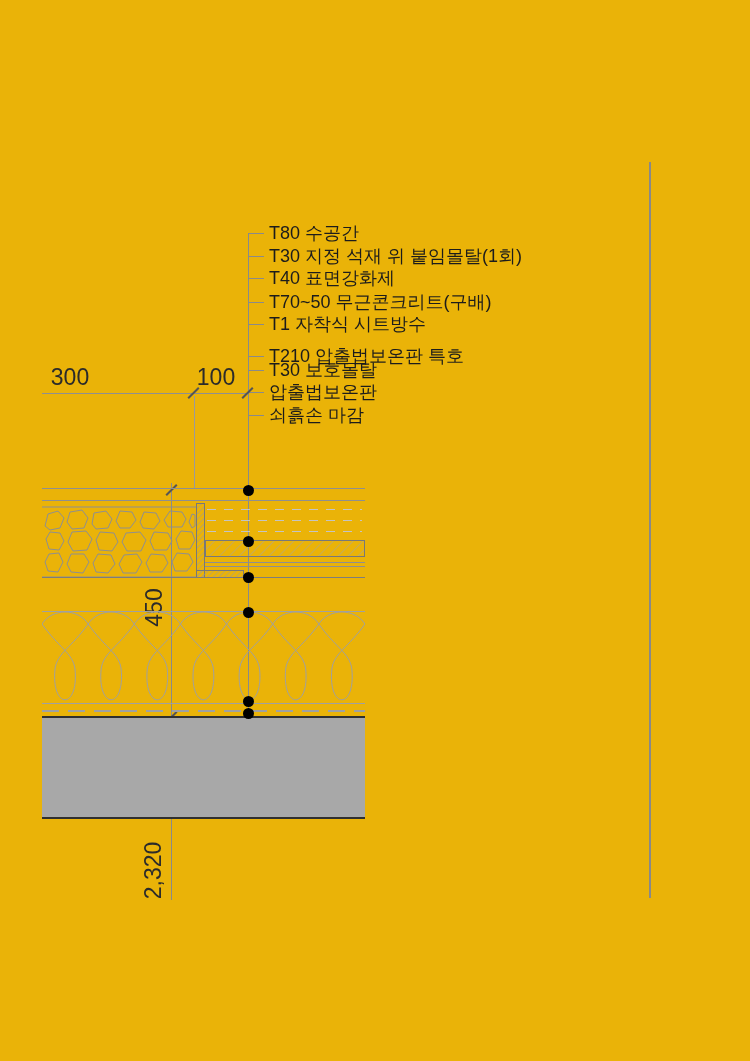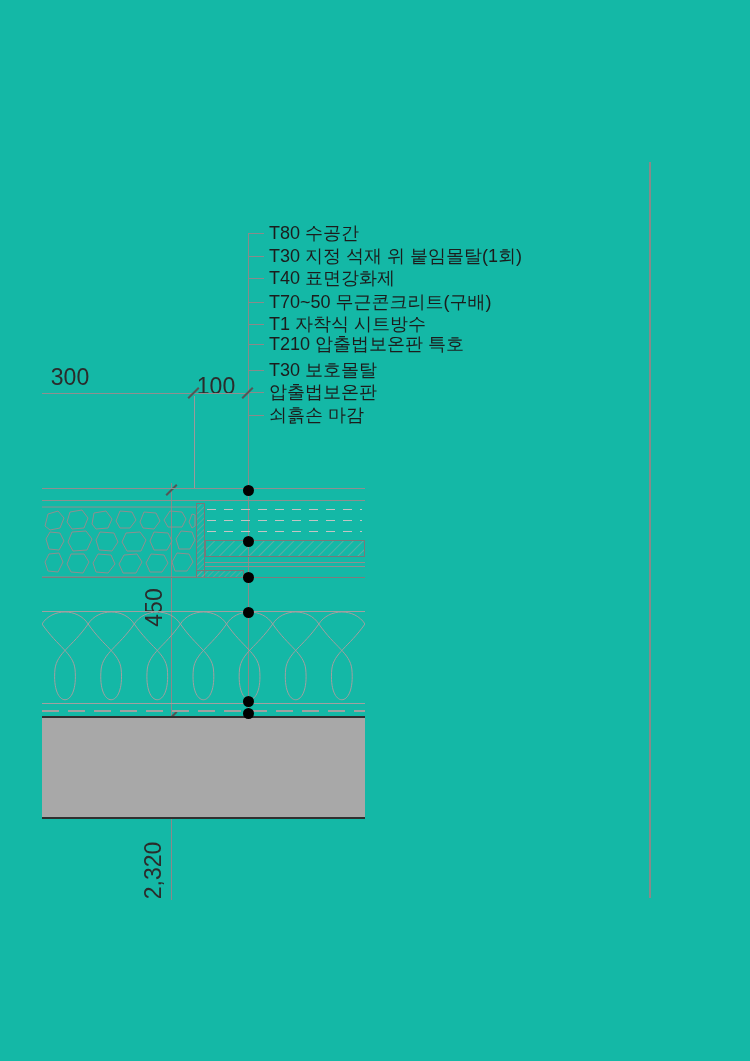--- a/index.html
+++ b/index.html
@@ -1,17 +1,17 @@
 <!DOCTYPE html>
 <html><head>
 <meta charset="utf-8">
 <style>
   html,body{margin:0;padding:0;background:#ffffff;}
   #canvas{
-    position:relative;width:750px;height:1061px;background:#14b8a6;overflow:hidden;
+    position:relative;width:750px;height:1061px;background:#eab308;overflow:hidden;
     font-family:"Liberation Sans", sans-serif;color:#1f1f1f;
   }
   .abs{position:absolute;}
   .hline{position:absolute;height:1px;background:#8f8f8f;}
   .vline{position:absolute;width:1px;background:#8f8f8f;}
   .tick{position:absolute;width:15px;height:2px;background:#555555;transform:rotate(-45deg);}
   .dot{position:absolute;width:11px;height:11px;border-radius:50%;background:#000000;}
   .callout-row{position:absolute;left:248px;height:24px;display:flex;align-items:center;}
   .stub{width:16px;height:0;border-top:1px solid #8a8a8a;flex:0 0 auto;}
   .callout-label{margin-left:5px;font-size:18px;line-height:1;white-space:nowrap;color:#1c1c1c;}
@@ -42,41 +42,41 @@
     <span class="callout-label">T40 표면강화제</span>
   </div>
   <div class="callout-row" style="top:290px;">
     <span class="stub"></span>
     <span class="callout-label">T70~50 무근콘크리트(구배)</span>
   </div>
   <div class="callout-row" style="top:312px;">
     <span class="stub"></span>
     <span class="callout-label">T1 자착식 시트방수</span>
   </div>
-  <div class="callout-row" style="top:332px;text-align:right;">
+  <div class="callout-row" style="top:344px;text-align:right;">
     <span class="stub"></span>
     <span class="callout-label">T210 압출법보온판 특호</span>
   </div>
   <div class="callout-row" style="top:358px;justify-content:center;">
     <span class="stub"></span>
     <span class="callout-label">T30 보호몰탈</span>
   </div>
   <div class="callout-row" style="top:380px;">
     <span class="stub"></span>
     <span class="callout-label">압출법보온판</span>
   </div>
   <div class="callout-row" style="top:403px;">
     <span class="stub"></span>
     <span class="callout-label">쇠흙손 마감</span>
   </div>
 
   <div class="vline" style="left:248px;top:234px;height:479px;background:#8a8a8a;"></div>
 
   <div class="dim-text" style="left:40px;top:366px;width:60px;">300</div>
-  <div class="dim-text" style="left:186px;top:366px;width:60px;margin-top:9px;">100</div>
+  <div class="dim-text" style="left:186px;top:366px;width:60px;">100</div>
   <div class="hline" style="left:42px;top:393px;width:206px;"></div>
   <div class="tick" style="left:186px;top:392px;"></div>
   <div class="tick" style="left:240px;top:392px;"></div>
   <div class="vline" style="left:194px;top:396px;height:92px;background:#9a9a9a;"></div>
 
   <div class="vline" style="left:171px;top:483px;height:417px;background:#8a8a8a;"></div>
   <div class="tick" style="left:164px;top:489px;"></div>
   <div class="tick" style="left:164px;top:716px;"></div>
   <div class="dim-text rot" style="left:124px;top:596px;width:60px;">450</div>
   <div class="dim-text rot" style="left:112px;top:859px;width:82px;">2,320</div>

